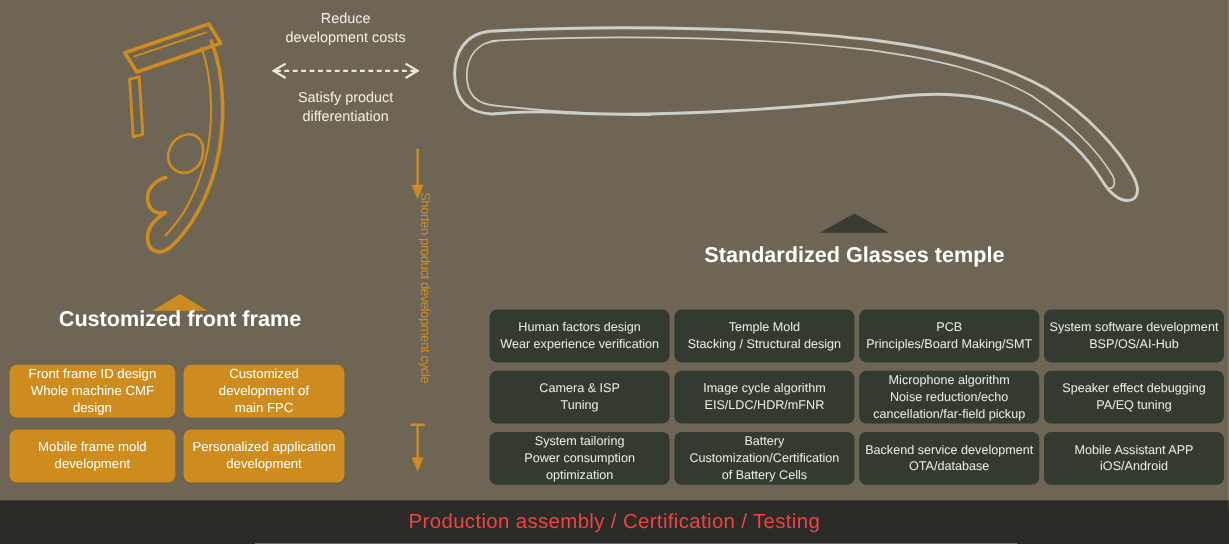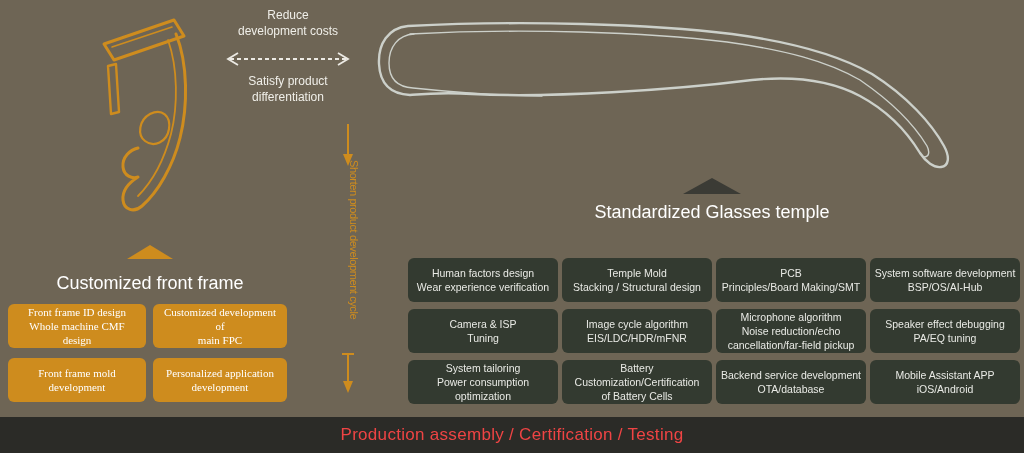--- a/index.html
+++ b/index.html
@@ -10,33 +10,33 @@
   }
   .abs { position:absolute; }
   .annot {
     color:#f0efe9; font-size:12px; line-height:1.3;
     text-align:center; white-space:pre-line;
   }
   .vtext {
     color:#ce8c1e; writing-mode:vertical-rl; text-orientation:mixed;
     font-size:11px; letter-spacing:-0.4px;
   }
-  .title { color:#ffffff; font-weight:normal; font-size:18px; text-align:center; }
+  .title { color:#ffffff; font-weight:bold; font-size:18px; text-align:center; }
   .tri { width:0; height:0; }
   .tri-orange {
     border-left:23px solid transparent; border-right:23px solid transparent;
     border-bottom:14px solid #ce8c1e;
   }
   .tri-dark {
     border-left:29px solid transparent; border-right:29px solid transparent;
     border-bottom:16px solid #3b3b35;
   }
   .ogrid {
     display:grid; grid-template-columns:138px 134px;
-    grid-auto-rows:44px; gap:10px 7px;font-family:Liberation Serif, serif;
+    grid-auto-rows:44px; gap:10px 7px;
   }
   .dgrid {
     display:grid; grid-template-columns:repeat(4,150px);
     grid-auto-rows:44px; gap:7px 4px;
   }
   .obox {
     background:#ce8c1e; border-radius:6px; color:#ffffff;
     font-size:11px; line-height:1.3;
     display:flex; align-items:center; justify-content:center;
     text-align:center; white-space:pre-line;
@@ -94,28 +94,28 @@
 
   <div class="abs vtext" style="left:334px;top:160px;width:26px;height:196px">Shorten product development cycle</div>
 
   <svg class="abs" style="left:339px;top:352px" width="18" height="44" viewBox="0 0 18 44">
     <line x1="3" y1="2" x2="15" y2="2" stroke="#ce8c1e" stroke-width="2"></line>
     <line x1="9" y1="2" x2="9" y2="30" stroke="#ce8c1e" stroke-width="2"></line>
     <polygon points="4,29 14,29 9,41" fill="#ce8c1e"></polygon>
   </svg>
 
   <div class="abs tri tri-orange" style="left:127px;top:245px"></div>
-  <div class="abs title" style="left:18px;top:273px;width:264px">Customized front frame</div>
+  <div class="abs title" style="left:18px;top:256px;width:264px">Customized front frame</div>
 
   <div class="abs ogrid" style="left:8px;top:304px">
     <div class="obox">Front frame ID design
 Whole machine CMF design</div>
     <div class="obox">Customized development of
 main FPC</div>
-    <div class="obox">Front frame mold
+    <div class="obox">Mobile frame mold
 development</div>
     <div class="obox">Personalized application
 development</div>
   </div>
 
   <div class="abs tri tri-dark" style="left:683px;top:178px"></div>
   <div class="abs title" style="left:562px;top:202px;width:300px">Standardized Glasses temple</div>
 
   <div class="abs dgrid" style="left:408px;top:258px">
     <div class="dbox">Human factors design

